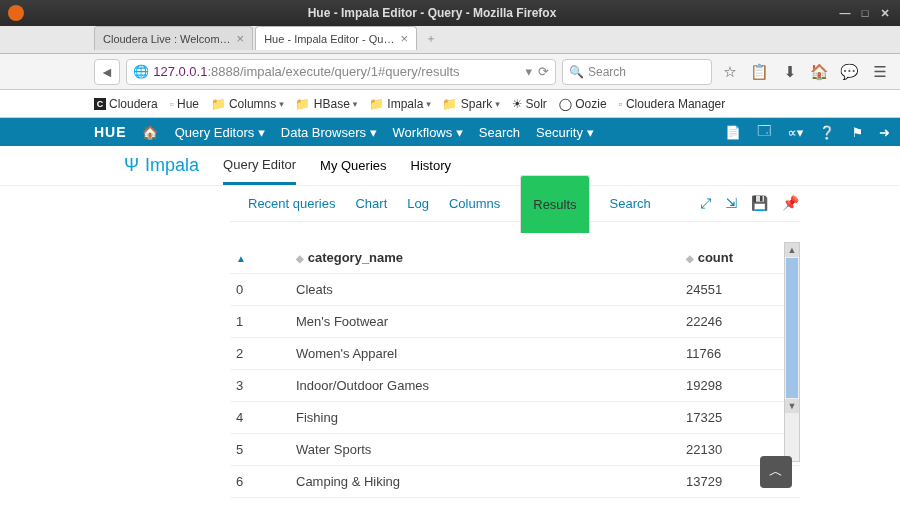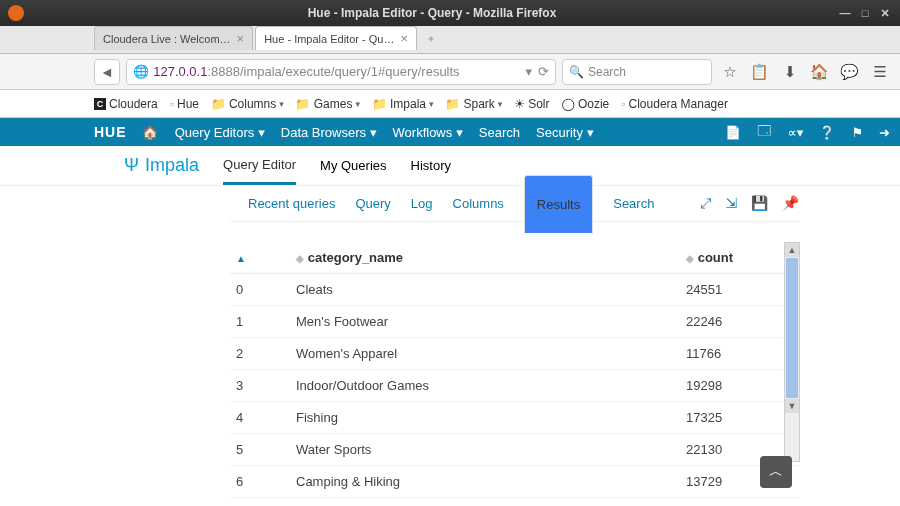--- a/index.html
+++ b/index.html
@@ -31,21 +31,21 @@
 .huenav .sp{flex:1}
 .huenav .ic{font-size:13px}
 .subhdr{height:40px;background:#fff;border-bottom:1px solid #eee;display:flex;align-items:center;padding-left:124px;gap:24px;font-size:13px}
 .subhdr .imp{color:#0b9fd6;font-size:18px;display:flex;align-items:center;gap:6px}
 .subhdr .imp .ico{color:#0b9fd6;font-size:18px}
 .subhdr .lnk{color:#000000;cursor:pointer;padding:10px 0}
 .subhdr .lnk.active{color:#333;font-weight:normal;border-bottom:3px solid #0b7fab}
 .content{padding:0 100px 0 230px;position:relative}
 .qtabs{height:36px;border-bottom:1px solid #eee;display:flex;align-items:center;gap:20px;font-size:13px;padding-left:18px}
 .qtabs .qt{color:#0b7fab;cursor:pointer}
-.qtabs .qt.active{color:#333;background:#3b82f6;border:1px solid #ddd;border-bottom:1px solid #fff;padding:21px 12px;border-radius:3px 3px 0 0;margin-bottom:-1px}
+.qtabs .qt.active{color:#333;background:#22c55e;border:1px solid #ddd;border-bottom:1px solid #fff;padding:21px 12px;border-radius:3px 3px 0 0;margin-bottom:-1px}
 .qtabs .ricons{margin-left:auto;display:flex;gap:14px;color:#0b7fab;font-size:14px}
 .tablewrap{position:relative;margin-top:20px}
 table{width:100%;border-collapse:collapse;font-size:13px;color:#444}
 th{text-align:left;padding:8px 6px;font-weight:bold;color:#333;border-bottom:1px solid #eee}
 th .sort{color:#bbb;font-size:10px;margin-right:4px}
 th .sortb{color:#0b7fab;font-size:10px;margin-right:4px}
 td{padding:8px 6px;border-bottom:1px solid #f2f2f2}
 .scrollbar{position:absolute;right:0;top:0;width:16px;height:220px;background:#eee;border:1px solid #ccc}
 .scrollbar .up,.scrollbar .dn{height:14px;background:#ddd;display:flex;align-items:center;justify-content:center;font-size:9px;color:#666}
 .scrollbar .thumb{background:#9fc2e8;height:140px;margin:1px}
@@ -104,21 +104,21 @@
       <span style="color:#aaa">▫</span>
       <span>Hue</span>
     </div>
   <div class="bm">
       <span class="fold">📁</span>
       <span>Columns</span>
       <span class="ar">▾</span>
     </div>
   <div class="bm">
       <span class="fold">📁</span>
-      <span>Games</span>
+      <span>HBase</span>
       <span class="ar">▾</span>
     </div>
   <div class="bm">
       <span class="fold">📁</span>
       <span>Impala</span>
       <span class="ar">▾</span>
     </div>
   <div class="bm">
       <span class="fold">📁</span>
       <span>Spark</span>
@@ -175,21 +175,21 @@
       <span>Impala</span>
     </span>
   <span class="lnk active">Query Editor</span>
   <span class="lnk">My Queries</span>
   <span class="lnk">History</span>
 </div>
 
 <div class="content">
   <div class="qtabs">
     <span class="qt">Recent queries</span>
-    <span class="qt">Query</span>
+    <span class="qt">Chart</span>
     <span class="qt">Log</span>
     <span class="qt">Columns</span>
     <span class="qt active">Results</span>
     <span class="qt">Search</span>
     <div class="ricons">
       <span>⤢</span>
       <span>⇲</span>
       <span>💾</span>
       <span>📌</span>
     </div>

